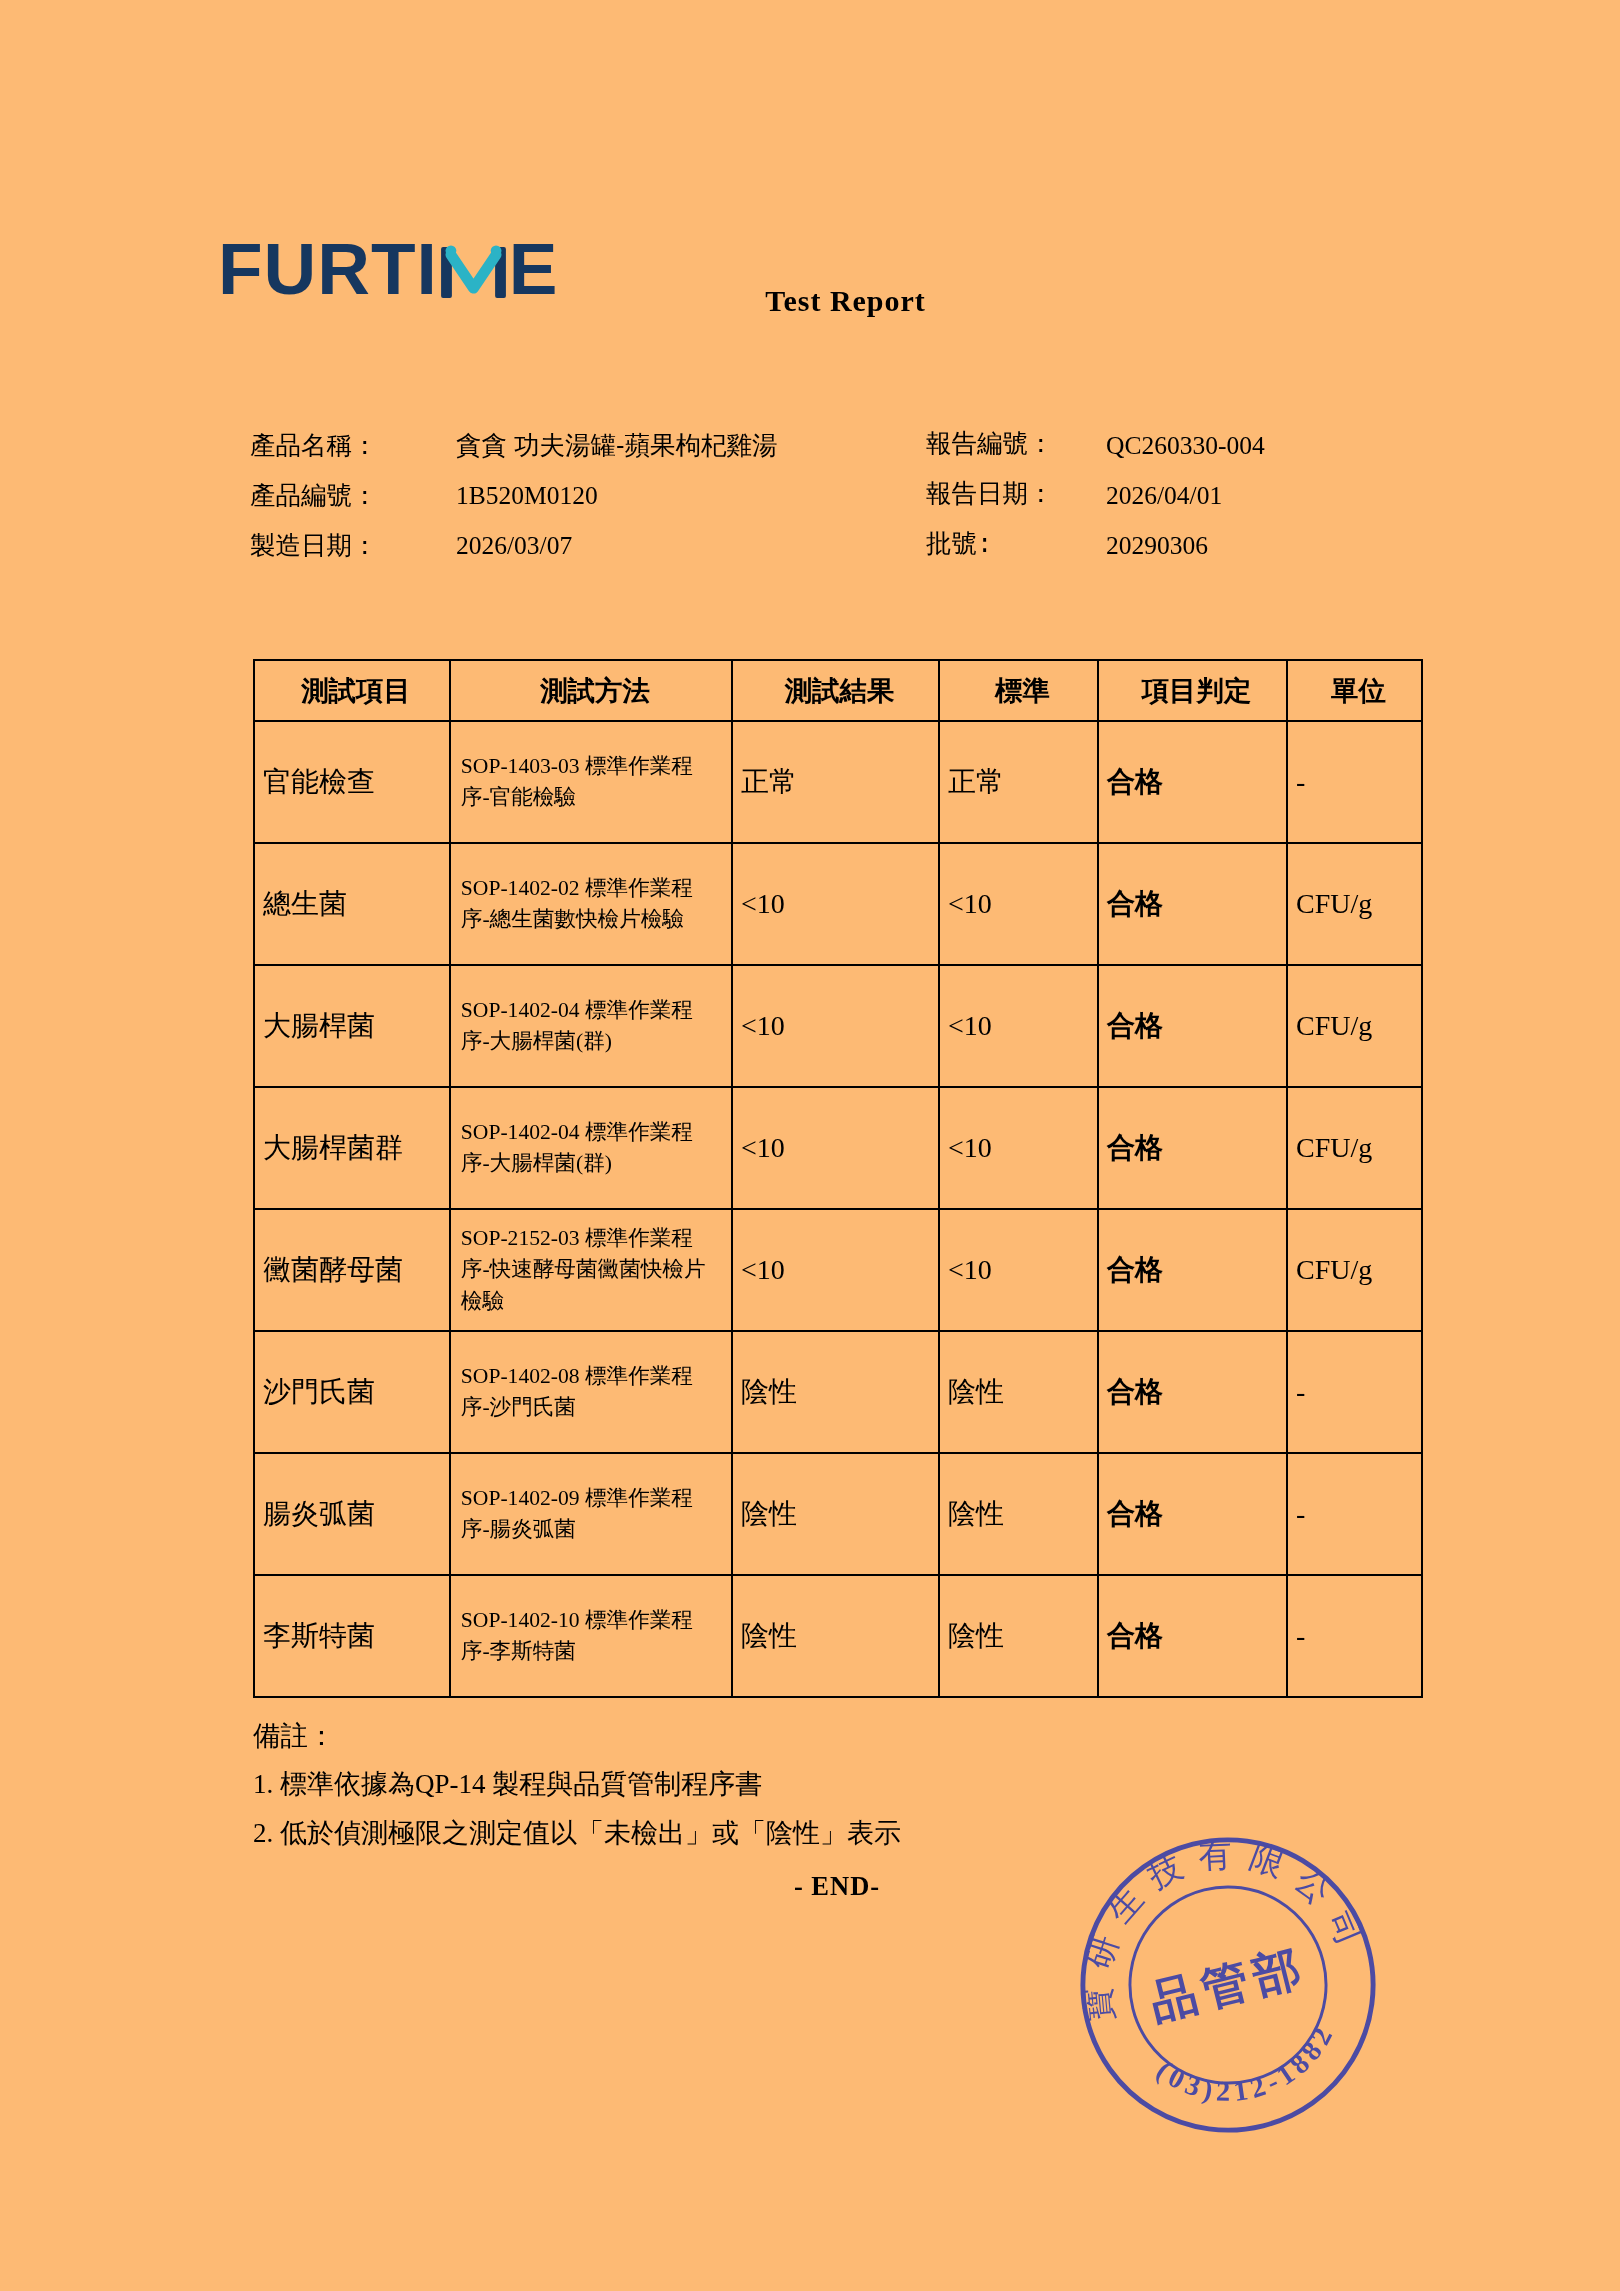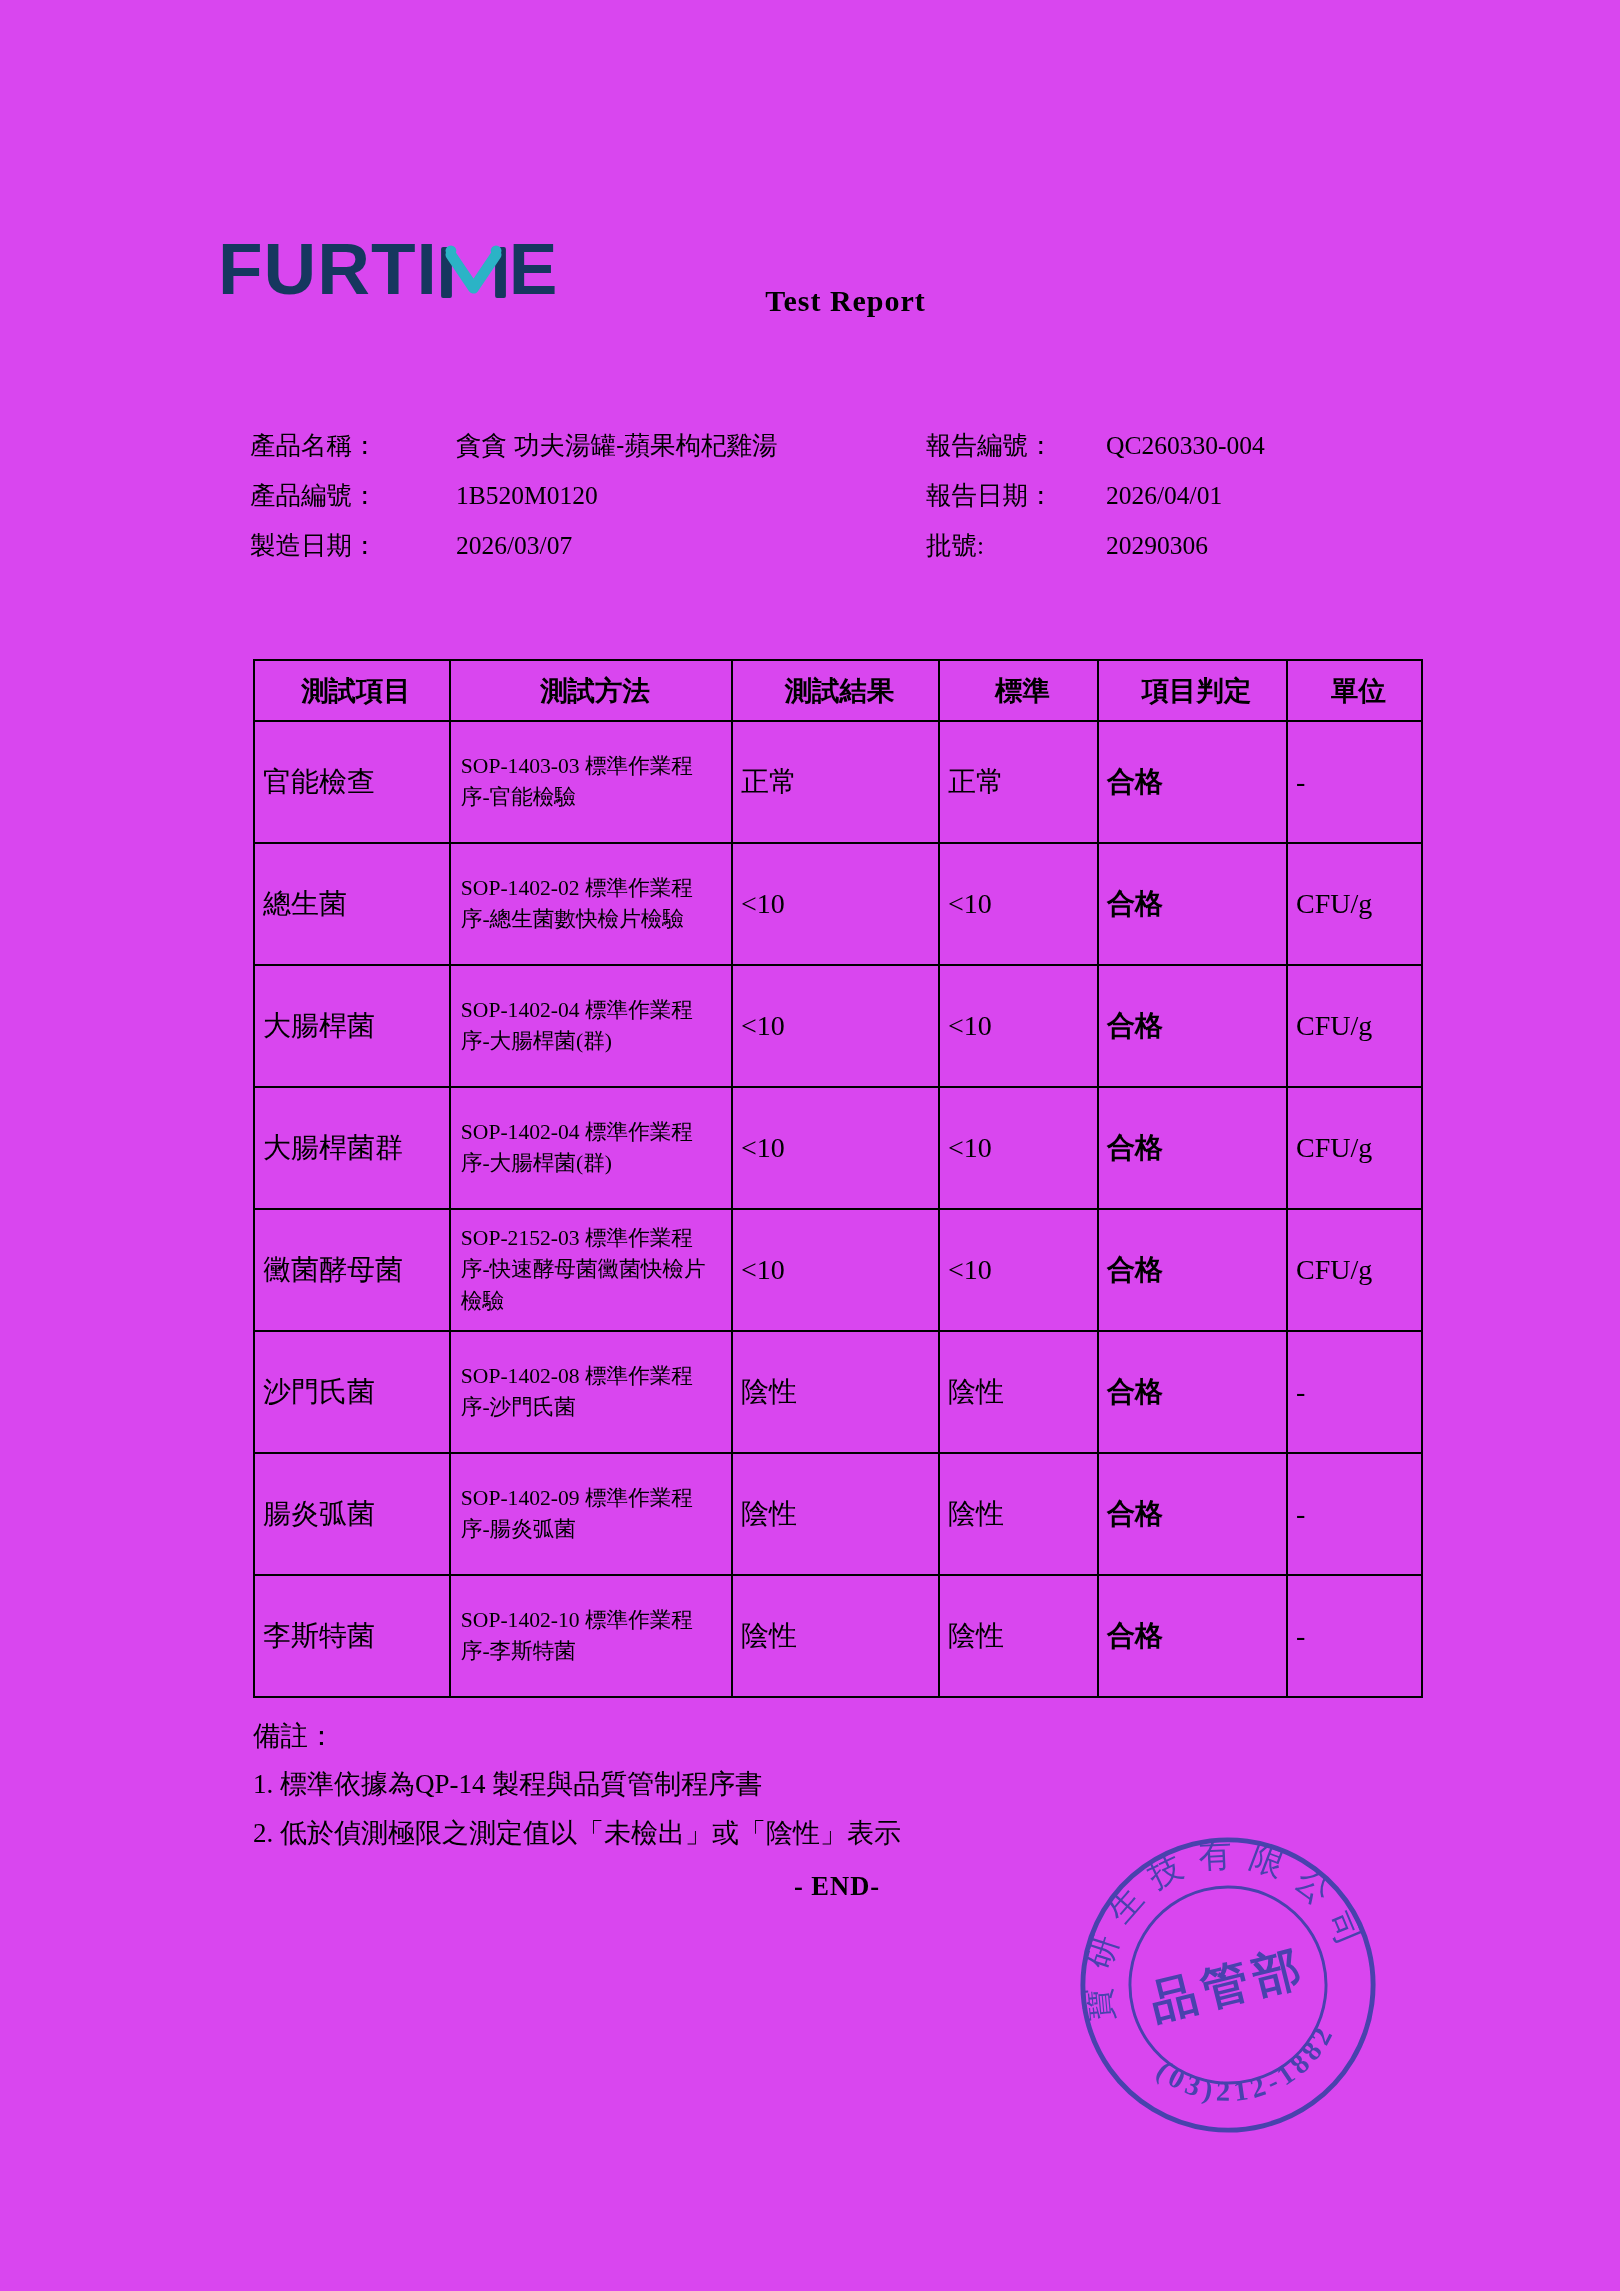--- a/index.html
+++ b/index.html
@@ -1,21 +1,21 @@
 <!DOCTYPE html>
 <html style="--navy: #16375f; --teal: #2bb3c6; --stamp-blue: #3d42a8;"><head>
 <meta charset="utf-8">
 <style>
   * { margin:0; padding:0; box-sizing:border-box; }
   html,body { background:#ffffff; }
   .page {
     position:relative;
     width:1620px;
     height:2292px;
-    background:#d946ef;
+    background:#fdba74;
     color:#000;
     font-family:"Liberation Serif","DejaVu Serif",serif;
     overflow:hidden;
   }
 
   
   .logo {
     position:absolute; left:218px; top:241px;
     display:flex; align-items:flex-end;
   }
@@ -37,21 +37,21 @@
     font-weight:700; font-size:37px; letter-spacing:9.8px;
   }
   .title-en { font-weight:700; font-size:30px; margin-top:11.8px; letter-spacing:1px; }
 
   
   .info { position:absolute; left:250px; top:429px; width:1186px; display:flex; font-size:25.5px; }
   .info-col-left  { width:676px; }
   .info-col-right { flex:1; }
   .info-row { display:flex; margin-bottom:16.7px; line-height:1.3; }
   .info-col-left  .info-label { width:206px; }
-  .info-col-right .info-label { width:180px; }
+  .info-col-right .info-label { width:180px;font-family:Liberation Mono, monospace; }
   .v-product { font-family:"Liberation Sans","DejaVu Sans",sans-serif; }
 
   
   .main { position:absolute; left:253px; top:659px; width:1168px; }
   table { width:100%; border-collapse:collapse; table-layout:fixed; }
   th,td { border:2px solid #000;padding-left:8px; }
   th {
     height:61px; text-align:center; vertical-align:middle;
     font-family:"Liberation Sans","DejaVu Sans",sans-serif;
     font-weight:700; font-size:27.4px;

